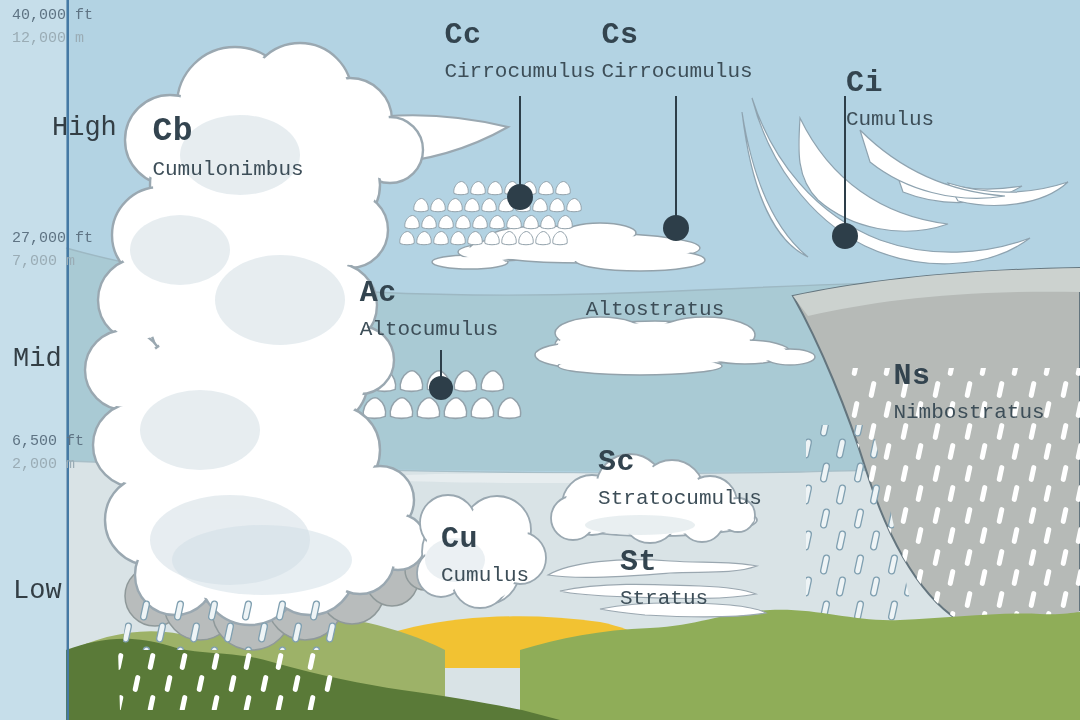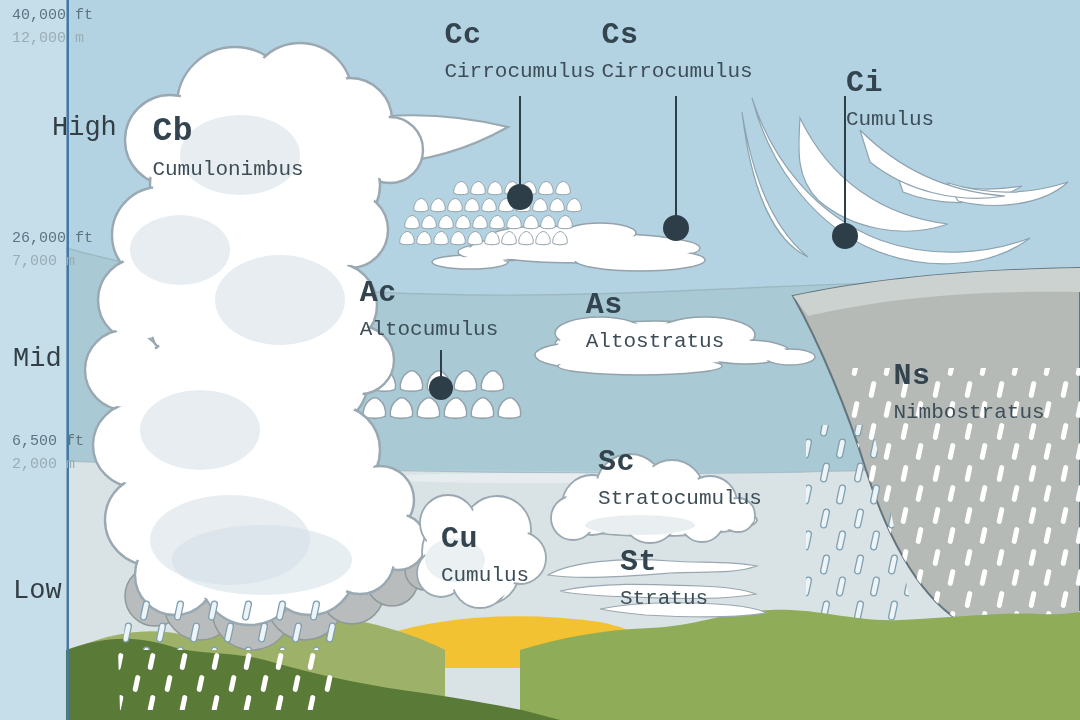--- a/index.html
+++ b/index.html
@@ -352,21 +352,21 @@
       <rect x="0" y="0" width="66" height="720" fill="#ffffff" opacity="0.25"></rect>
       <rect x="66.5" y="0" width="2.5" height="720" fill="#4579a4"></rect>
     </g>
   </svg>
 
   <div class="alt alt1">
     <div class="ft">40,000 ft</div>
     <div class="m">12,000 m</div>
   </div>
   <div class="alt alt2">
-    <div class="ft">26,000 ft</div>
+    <div class="ft">27,000 ft</div>
     <div class="m">7,000 m</div>
   </div>
   <div class="alt alt3">
     <div class="ft">6,500 ft</div>
     <div class="m">2,000 m</div>
   </div>
   <div class="level lvl-high">High</div>
   <div class="level lvl-mid">Mid</div>
   <div class="level lvl-low">Low</div>
 
@@ -384,21 +384,20 @@
   </div>
   <div class="label pos-ci">
     <span class="code">Ci</span>
     <span class="name">Cumulus</span>
   </div>
   <div class="label pos-ac">
     <span class="code">Ac</span>
     <span class="name">Altocumulus</span>
   </div>
   <div class="label pos-as">
-    <span class="code">As</span>
     <span class="name">Altostratus</span>
   </div>
   <div class="label pos-ns">
     <span class="code">Ns</span>
     <span class="name">Nimbostratus</span>
   </div>
   <div class="label pos-sc">
     <span class="code">Sc</span>
     <span class="name">Stratocumulus</span>
   </div>

